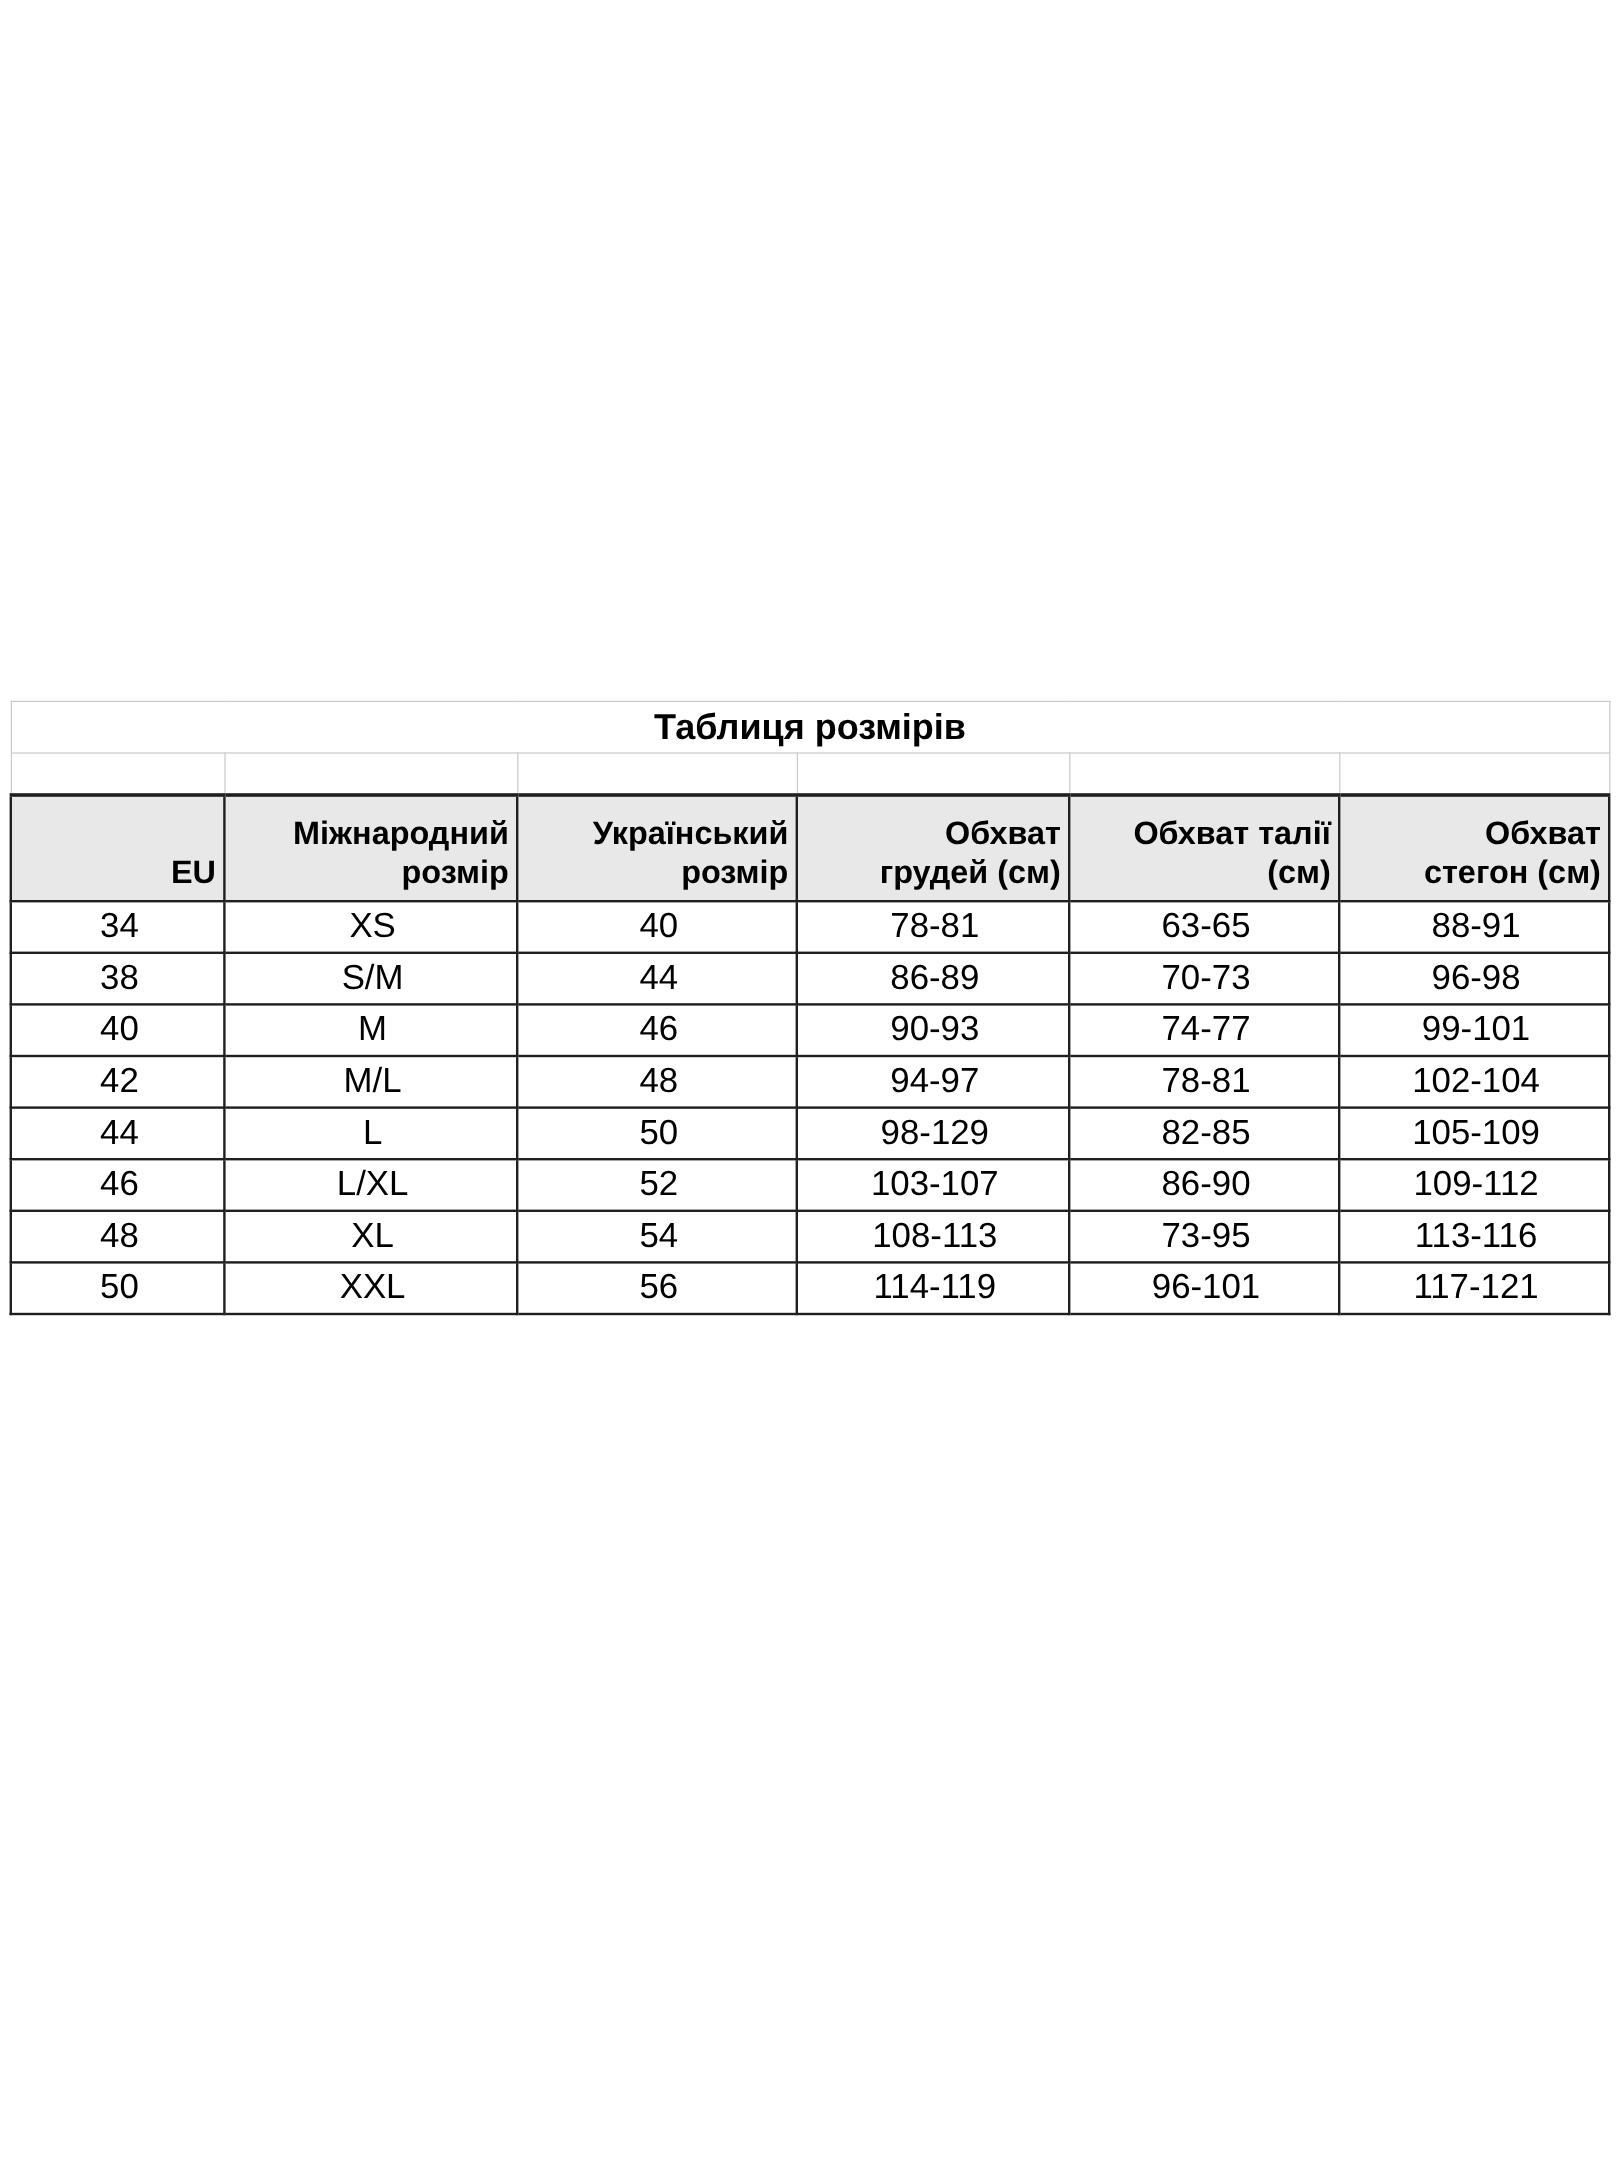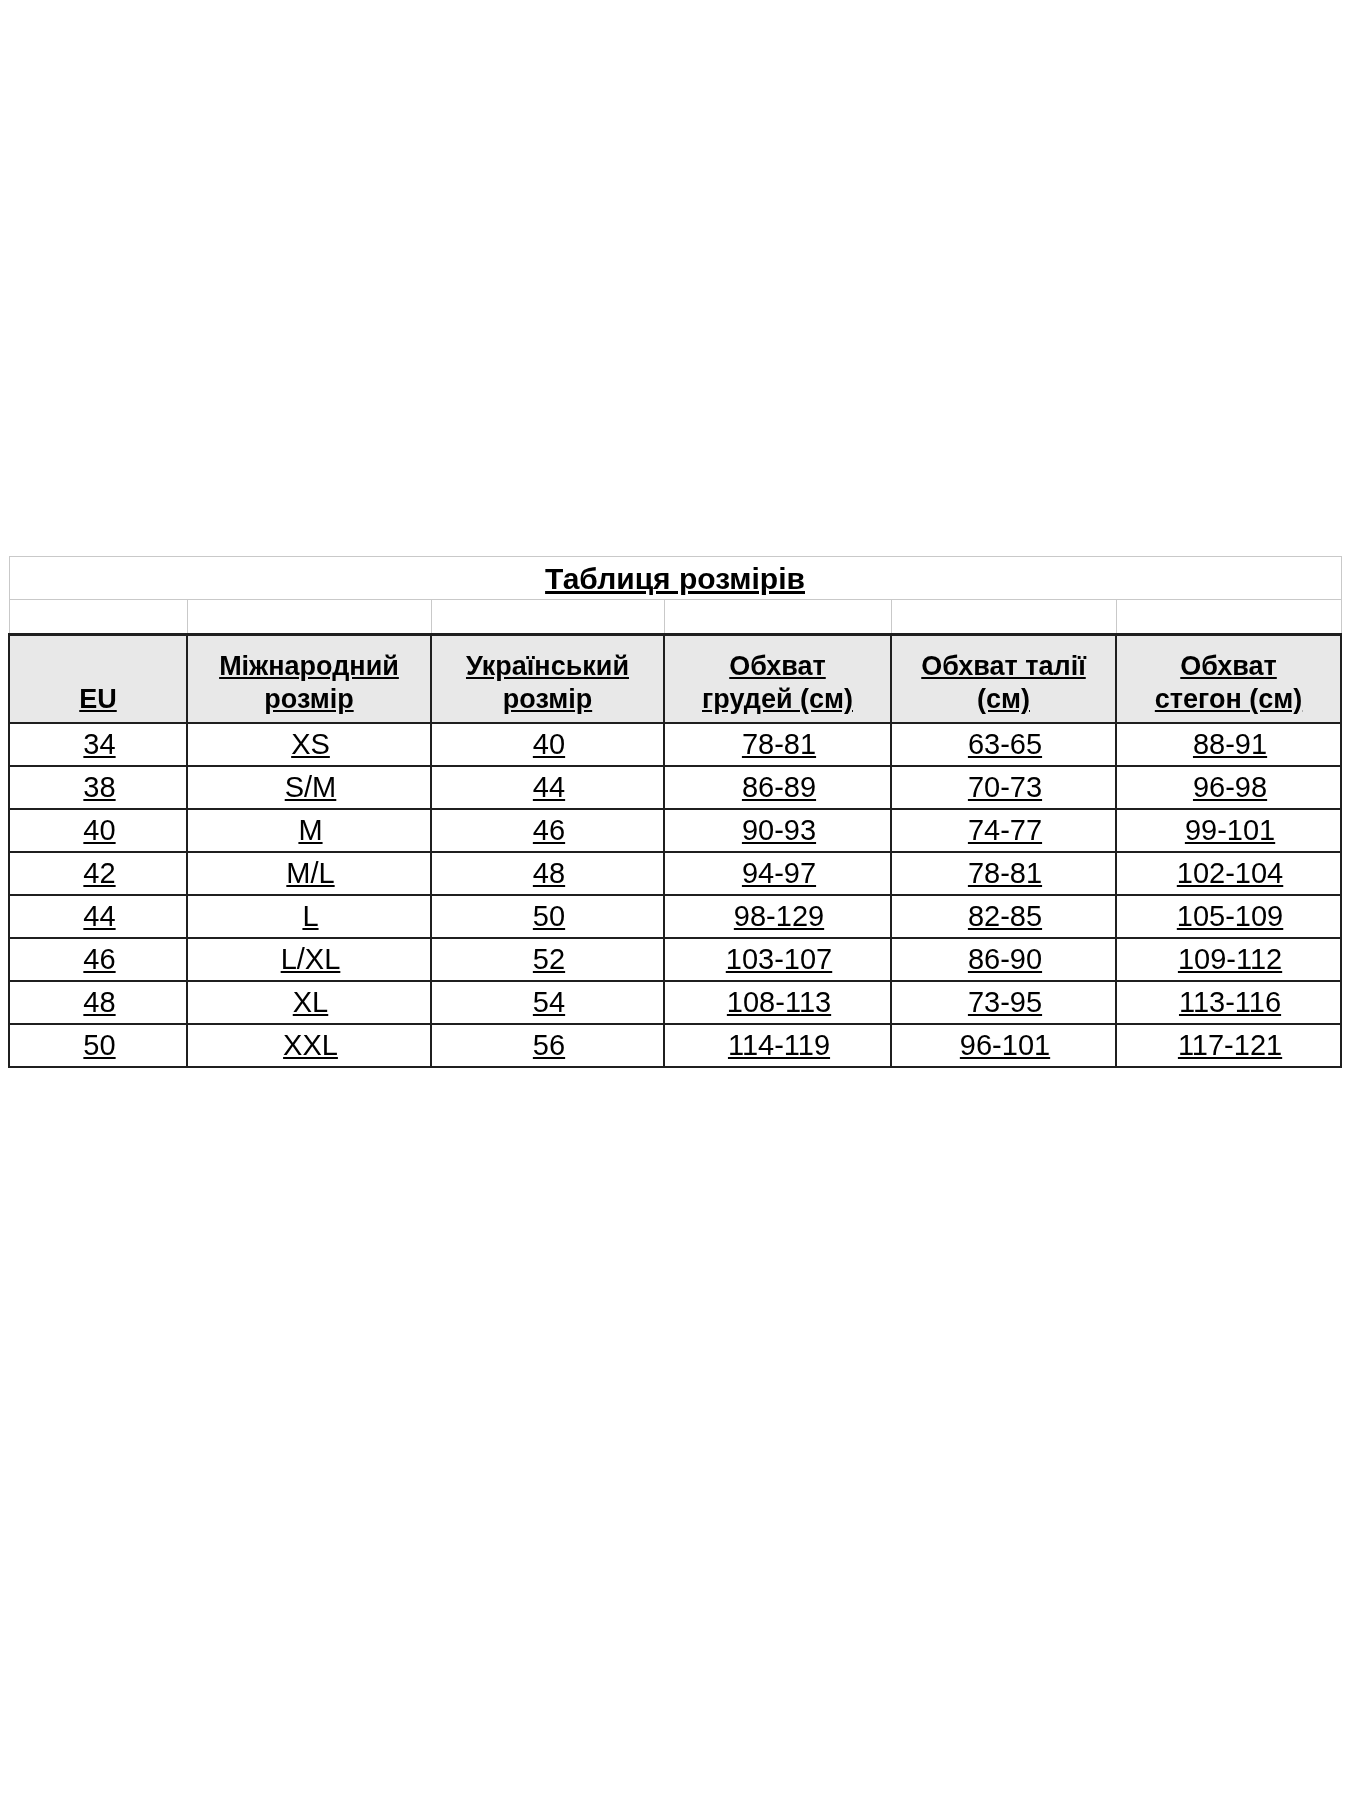--- a/index.html
+++ b/index.html
@@ -10,25 +10,24 @@
   body {
     width: 1350px;
     height: 1800px;
     position: relative;
     font-family: "Liberation Sans", "DejaVu Sans", sans-serif;
     color: #000000;
   }
   table.sheet {
     position: absolute;
     left: 8px;
-    top: 556px;
+    top: 584px;
     width: 1332px;
     border-collapse: collapse;
     table-layout: fixed;
-    text-decoration: underline;
   }
   
   tr.title-row td {
     border: 1px solid #c9c9c9;
     height: 42px;
     text-align: center;
     vertical-align: middle;
     font-size: 30px;
     font-weight: bold;
     line-height: 1.1;
@@ -40,21 +39,21 @@
     height: 33px;
     padding: 0;
   }
   
   tr.header-row th {
     border: 2px solid #1f1f1f;
     border-top: 3px solid #1f1f1f;
     background: #e8e8e8;
     height: 79px;
     vertical-align: bottom;
-    text-align: center;
+    text-align: right;
     font-size: 27px;
     font-weight: bold;
     line-height: 1.2;
     padding: 0 6px 7px 6px;
   }
   tr.header-row th .hl { display: block; }
   tr.header-row th .hl:empty { display: none; }
   
   tr.data-row td {
     border: 2px solid #1f1f1f;

